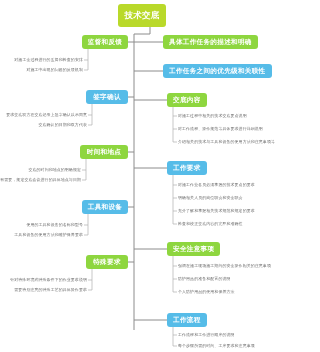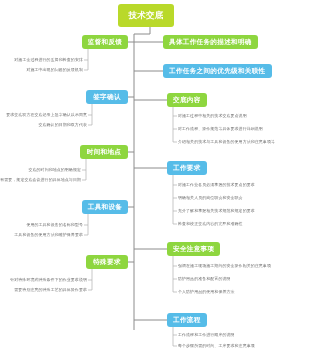--- a/index.html
+++ b/index.html
@@ -91,21 +91,21 @@
       <path d="M134 249 L167 249" stroke="#8c8c8c" stroke-width="1" fill="none"></path>
       <path d="M173 256 L173 292" stroke="#b0b0b0" stroke-width="0.7" fill="none"></path>
       <path d="M173 266 L177 266" stroke="#b0b0b0" stroke-width="0.7" fill="none"></path>
       <path d="M173 279 L177 279" stroke="#b0b0b0" stroke-width="0.7" fill="none"></path>
       <path d="M173 292 L177 292" stroke="#b0b0b0" stroke-width="0.7" fill="none"></path>
       <path d="M134 320 L167 320" stroke="#8c8c8c" stroke-width="1" fill="none"></path>
       <path d="M173 327 L173 346" stroke="#b0b0b0" stroke-width="0.7" fill="none"></path>
       <path d="M173 335 L177 335" stroke="#b0b0b0" stroke-width="0.7" fill="none"></path>
       <path d="M173 346 L177 346" stroke="#b0b0b0" stroke-width="0.7" fill="none"></path>
     </svg>
-    <div class="node root" style="left: 118px; top: 4px; width: 56px; height: 23px;">技术交底</div>
+    <div class="node root" style="left: 118px; top: 4px; width: 48px; height: 23px;">技术交底</div>
     <div class="node branch green" style="left: 82px; top: 35px; width: 46px; height: 14px;">监督和反馈</div>
     <div class="leaf left" style="right: 217px; top: 57.5px;">对施工全过程进行的监督和检查的安排</div>
     <div class="leaf left" style="right: 217px; top: 67.5px;">对施工中出现的问题的反馈机制</div>
     <div class="node branch blue" style="left: 86px; top: 90px; width: 42px; height: 14px;">签字确认</div>
     <div class="leaf left" style="right: 213px; top: 112.5px;">要求交底双方在交底记录上签字确认以示同意</div>
     <div class="leaf left" style="right: 213px; top: 122.5px;">交底确认的日期和双方代表</div>
     <div class="node branch green" style="left: 80px; top: 145px; width: 48px; height: 14px;">时间和地点</div>
     <div class="leaf left" style="right: 219px; top: 167.5px;">交底的时间和地点的明确规定</div>
     <div class="leaf left" style="right: 219px; top: 177.5px;">如果有需要，规定交底会议进行的具体地点与日期</div>
     <div class="node branch blue" style="left: 82px; top: 200px; width: 46px; height: 14px;">工具和设备</div>

